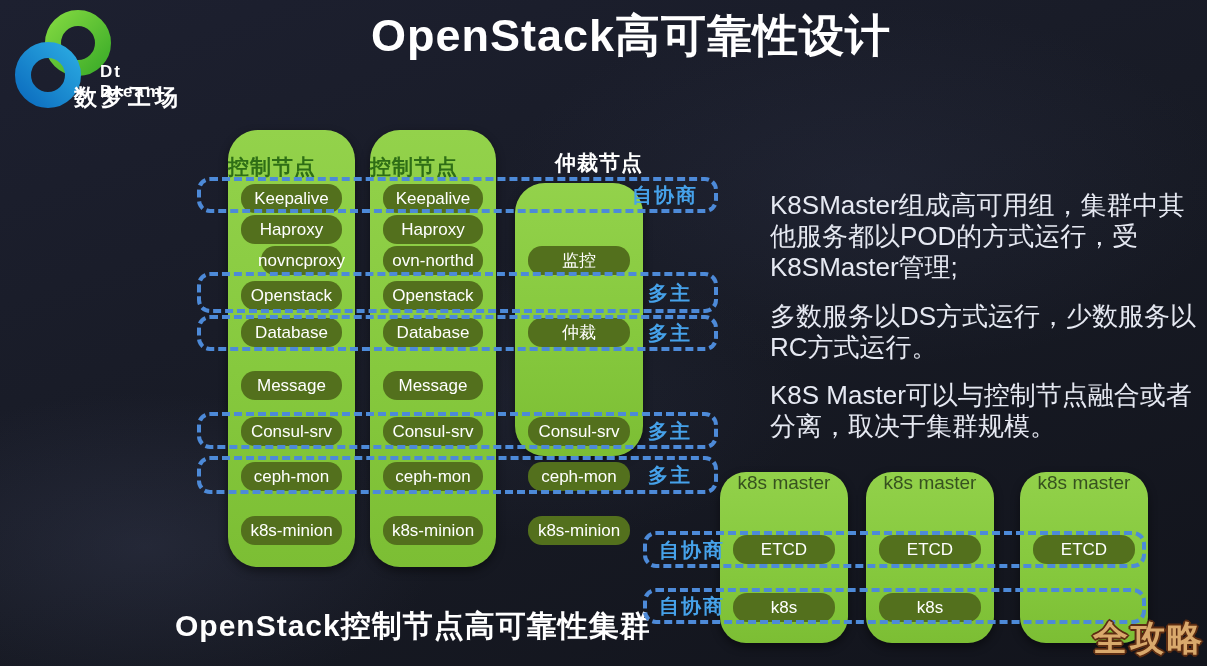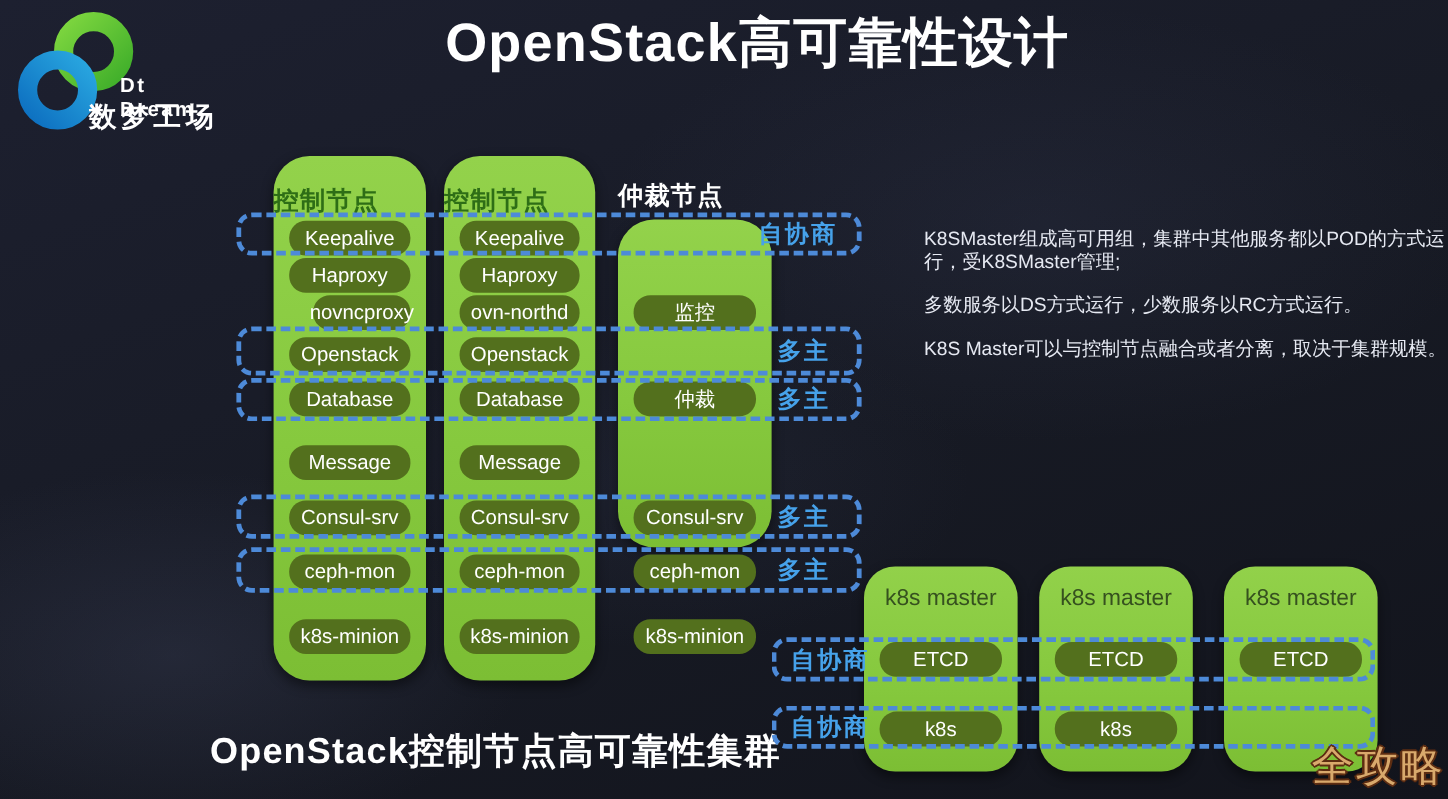--- a/index.html
+++ b/index.html
@@ -21,47 +21,47 @@
   .logo svg{position:absolute;top:2px;left:2px;}
   .logo .en{position:absolute;left:94px;top:58px;color:#fff;font-size:17px;font-weight:bold;letter-spacing:2px;}
   .logo .cn{position:absolute;left:68px;top:78px;color:#fff;font-size:23px;font-weight:bold;letter-spacing:4px;}
   
   .node-col{
     position:absolute;border-radius:30px;z-index:1;
     background:linear-gradient(180deg,#93d24b 0%,#86c93e 55%,#7cbe34 100%);
     box-shadow:0 4px 10px rgba(0,0,0,.45);
   }
   .col-header{color:#2e6e16;font-weight:bold;font-size:21px;text-align:left;margin-top:23px;letter-spacing:1px;}
-  .ext-header{position:absolute;z-index:2;color:#ffffff;font-weight:bold;font-size:21px;text-align:left;letter-spacing:1px;}
+  .ext-header{position:absolute;z-index:2;color:#ffffff;font-weight:bold;font-size:21px;text-align:right;letter-spacing:1px;}
   .node-item{
     position:absolute;left:13px;right:13px;height:29px;background:#53701d;
     color:#ffffff;font-size:17px;display:flex;align-items:center;justify-content:center;
     border-radius:14px;z-index:2;
   }
   
   .grp{position:absolute;border:4px dashed #4d8ad8;border-radius:13px;z-index:6;box-sizing:border-box;}
   .grp .lab{
     position:absolute;top:50%;transform:translateY(-50%);
     color:#46a2ea;font-size:20px;font-weight:bold;letter-spacing:2px;white-space:nowrap;
   }
   .lab-right{right:16px;}
   .lab-left{left:12px;}
   
   .k8s-box{
     position:absolute;width:128px;height:171px;border-radius:26px;z-index:1;
     background:linear-gradient(180deg,#92d14a 0%,#85c83d 60%,#7cbe34 100%);
     box-shadow:0 4px 10px rgba(0,0,0,.45);
   }
-  .k8s-header{color:#36511f;font-size:19px;text-align:center;margin-top:16px;}
+  .k8s-header{color:#36511f;font-size:19px;text-align:center;}
   
-  .notes{position:absolute;left:770px;top:190px;width:438px;color:#e6e9f2;font-size:16px;line-height:1.2;}
+  .notes{position:absolute;left:770px;top:190px;width:438px;color:#e6e9f2;font-size:26px;line-height:1.2;}
   .notes p{margin:0 0 17px 0;}
   .caption{position:absolute;left:175px;top:606px;color:#ffffff;font-size:30px;font-weight:bold;letter-spacing:1px;}
   .watermark{
-    position:absolute;right:3px;bottom:4px;font-size:35px;font-weight:normal;letter-spacing:2px;
+    position:absolute;right:3px;bottom:4px;font-size:35px;font-weight:bold;letter-spacing:2px;
     color:#d9a96c;
     text-shadow:-2px 0 0 #5d2d12,2px 0 0 #5d2d12,0 -2px 0 #5d2d12,0 2px 0 #5d2d12,
                 -1px -1px 0 #5d2d12,1px 1px 0 #5d2d12,1px -1px 0 #5d2d12,-1px 1px 0 #5d2d12;
     z-index:9;
     margin-left:36px;
   }
 </style>
 </head>
 <body>
 

